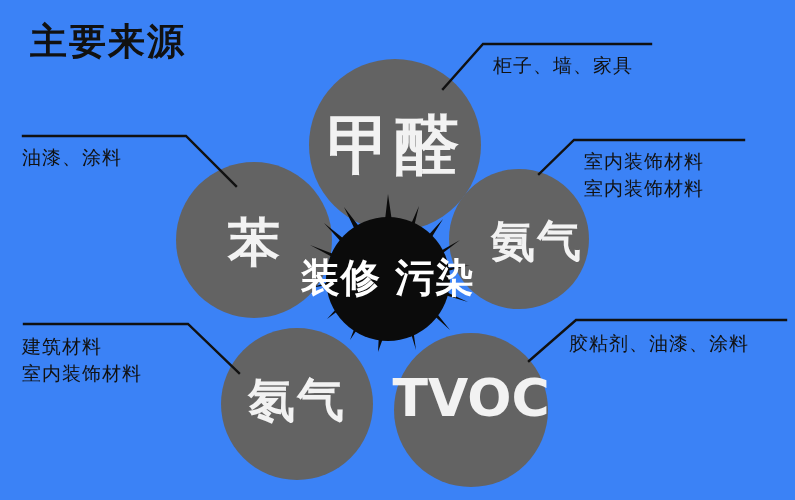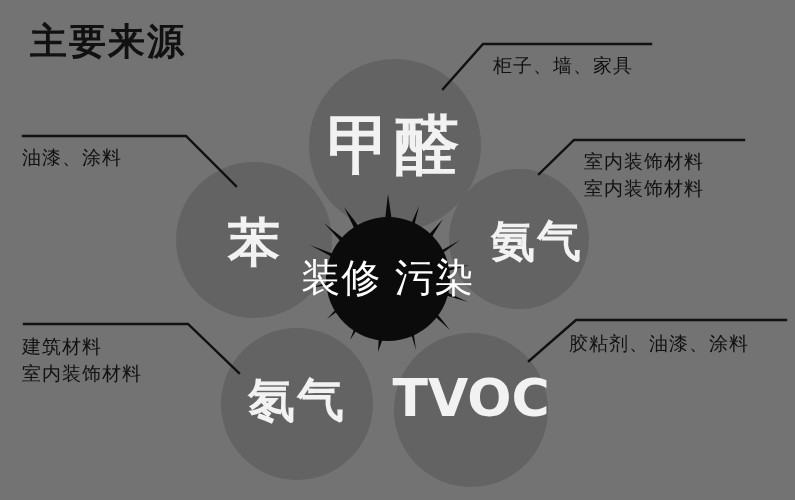--- a/index.html
+++ b/index.html
@@ -8,21 +8,21 @@
     padding: 0;
     background: #ffffff;
   }
   body {
     font-family: "DejaVu Sans", "Liberation Sans", sans-serif;
   }
   #stage {
     position: relative;
     width: 795px;
     height: 500px;
-    background: #737373;
+    background: #3b82f6;
     overflow: hidden;
   }
   #diagram-svg {
     position: absolute;
     left: 0;
     top: 0;
     width: 795px;
     height: 500px;
   }
   .title {
@@ -41,21 +41,21 @@
     color: #f2f2f2;
     font-weight: bold;
     white-space: nowrap;
     text-align: center;
     pointer-events: none;
     line-height: 1;
   }
   .center-label {
     position: absolute;
     color: #ffffff;
-    font-weight: normal;
+    font-weight: bold;
     text-align: center;
     line-height: 1.04;
     white-space: nowrap;
     pointer-events: none;
   }
   .callout {
     position: absolute;
     color: #111111;
     font-size: 19px;
     line-height: 1.42;

